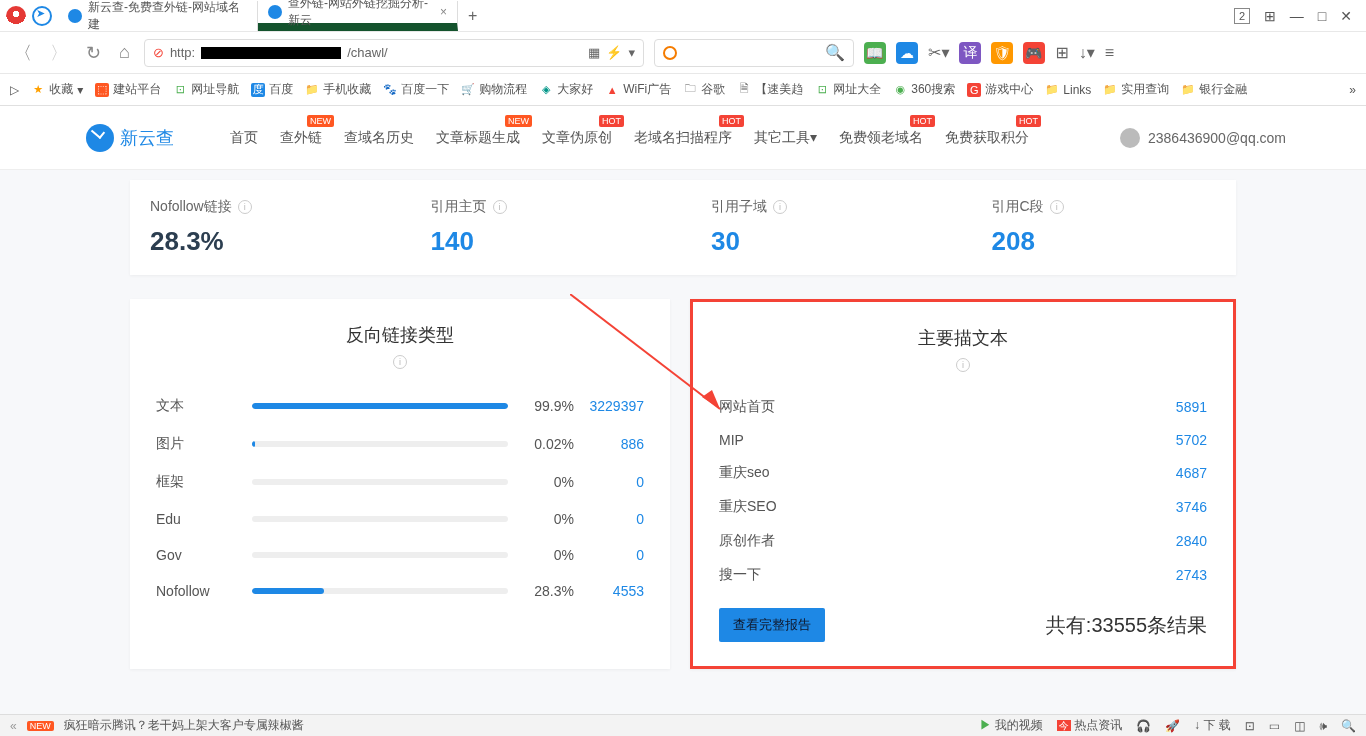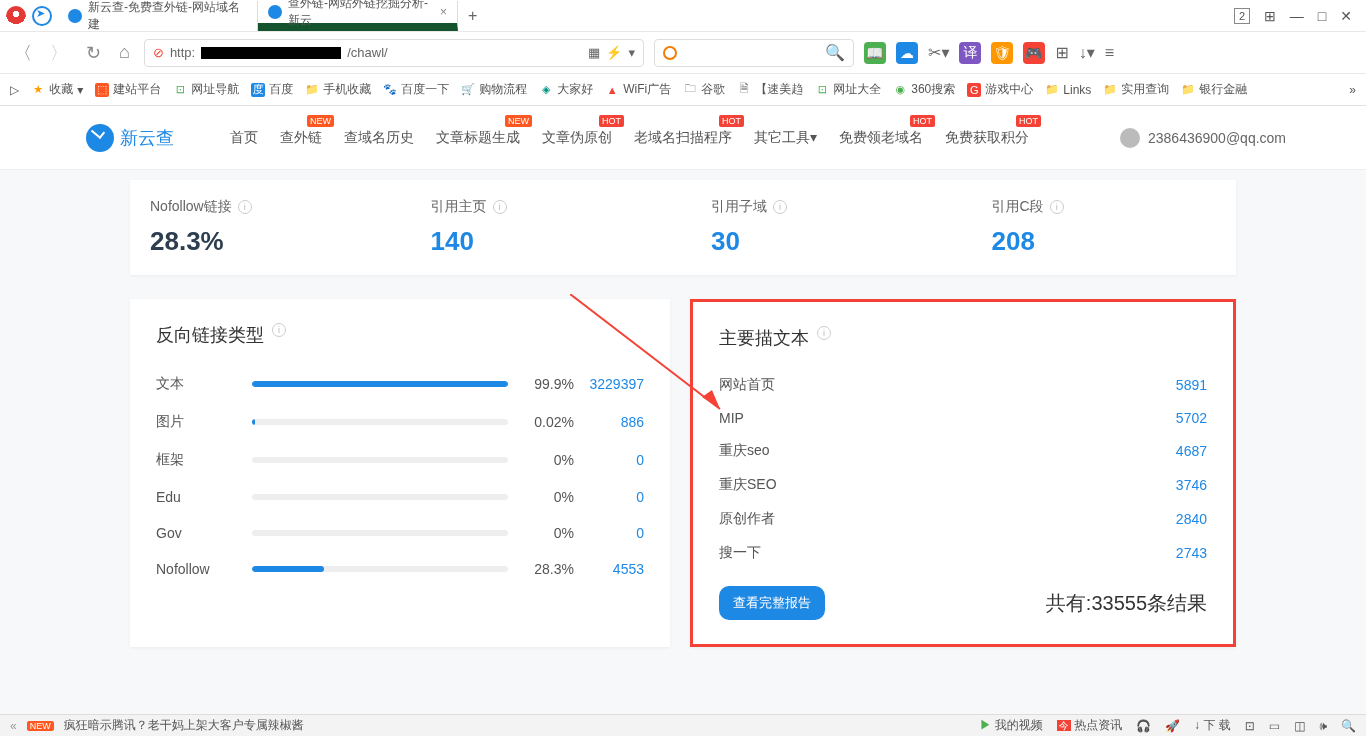--- a/index.html
+++ b/index.html
@@ -53,34 +53,34 @@
 .stats-row { display:flex; gap:16px; background:#fff; margin-top:10px; box-shadow:0 1px 3px rgba(0,0,0,.05); }
 .stat { flex:1; padding:18px 20px; }
 .stat-label { font-size:14px; color:#666; display:flex; align-items:center; gap:6px; }
 .info-ico { width:14px; height:14px; border:1px solid #ccc; border-radius:50%; display:inline-flex; align-items:center; justify-content:center; font-size:9px; color:#bbb; }
 .stat-val { font-size:26px; font-weight:600; margin-top:10px; color:#1e88e5; }
 .stat-val.dark { color:#2c3e50; }
 
 .panels { display:flex; gap:20px; margin-top:24px; }
 .panel { flex:1; background:#fff; padding:24px 26px; box-shadow:0 1px 3px rgba(0,0,0,.05); }
 .panel.highlight { border:3px solid #f44336; }
-.panel-title { font-size:18px; color:#333; display:flex; align-items:flex-start; gap:8px; margin-bottom:18px; }
+.panel-title { font-size:18px; color:#333; display:flex; align-items:center; gap:8px; margin-bottom:18px;flex-direction:column; }
 
 .type-row { display:flex; align-items:center; padding:10px 0; font-size:14px; }
 .type-name { width:80px; color:#555; }
 .bar { flex:1; height:6px; background:#eee; border-radius:3px; margin:0 16px; position:relative; overflow:hidden; }
 .bar-fill { height:100%; background:#1e88e5; border-radius:3px; }
 .type-pct { width:50px; text-align:right; color:#555; }
 .type-cnt { width:70px; text-align:right; color:#1e88e5; }
 
 .anchor-row { display:flex; align-items:center; padding:8px 0; font-size:14px; }
 .anchor-name { flex:1; color:#555; }
 .anchor-cnt { color:#1e88e5; }
 .panel-foot { display:flex; align-items:center; margin-top:16px; }
-.btn { background:#1e88e5; color:#ffffff; border:none; padding:8px 14px; font-size:13px; border-radius:10px; }
+.btn { background:#1e88e5; color:#0f172a; border:none; padding:8px 14px; font-size:13px; border-radius:2px; }
 .total { margin-left:auto; font-size:20px; color:#333; }
 
 .red-arrow { position:absolute; left:570px; top:188px; width:170px; height:130px; pointer-events:none; }
 
 .bottombar { position:absolute; bottom:0; left:0; right:0; height:22px; background:#f3f3f3; border-top:1px solid #ddd; display:flex; align-items:center; padding:0 10px; font-size:12px; color:#555; gap:10px; }
 .bottombar .right { margin-left:auto; display:flex; gap:14px; align-items:center; }
 .chev { color:#999; }
 .new-tag { background:#ff5722; color:#fff; font-size:9px; padding:0 3px; border-radius:2px; }
 </style>
 </head>

